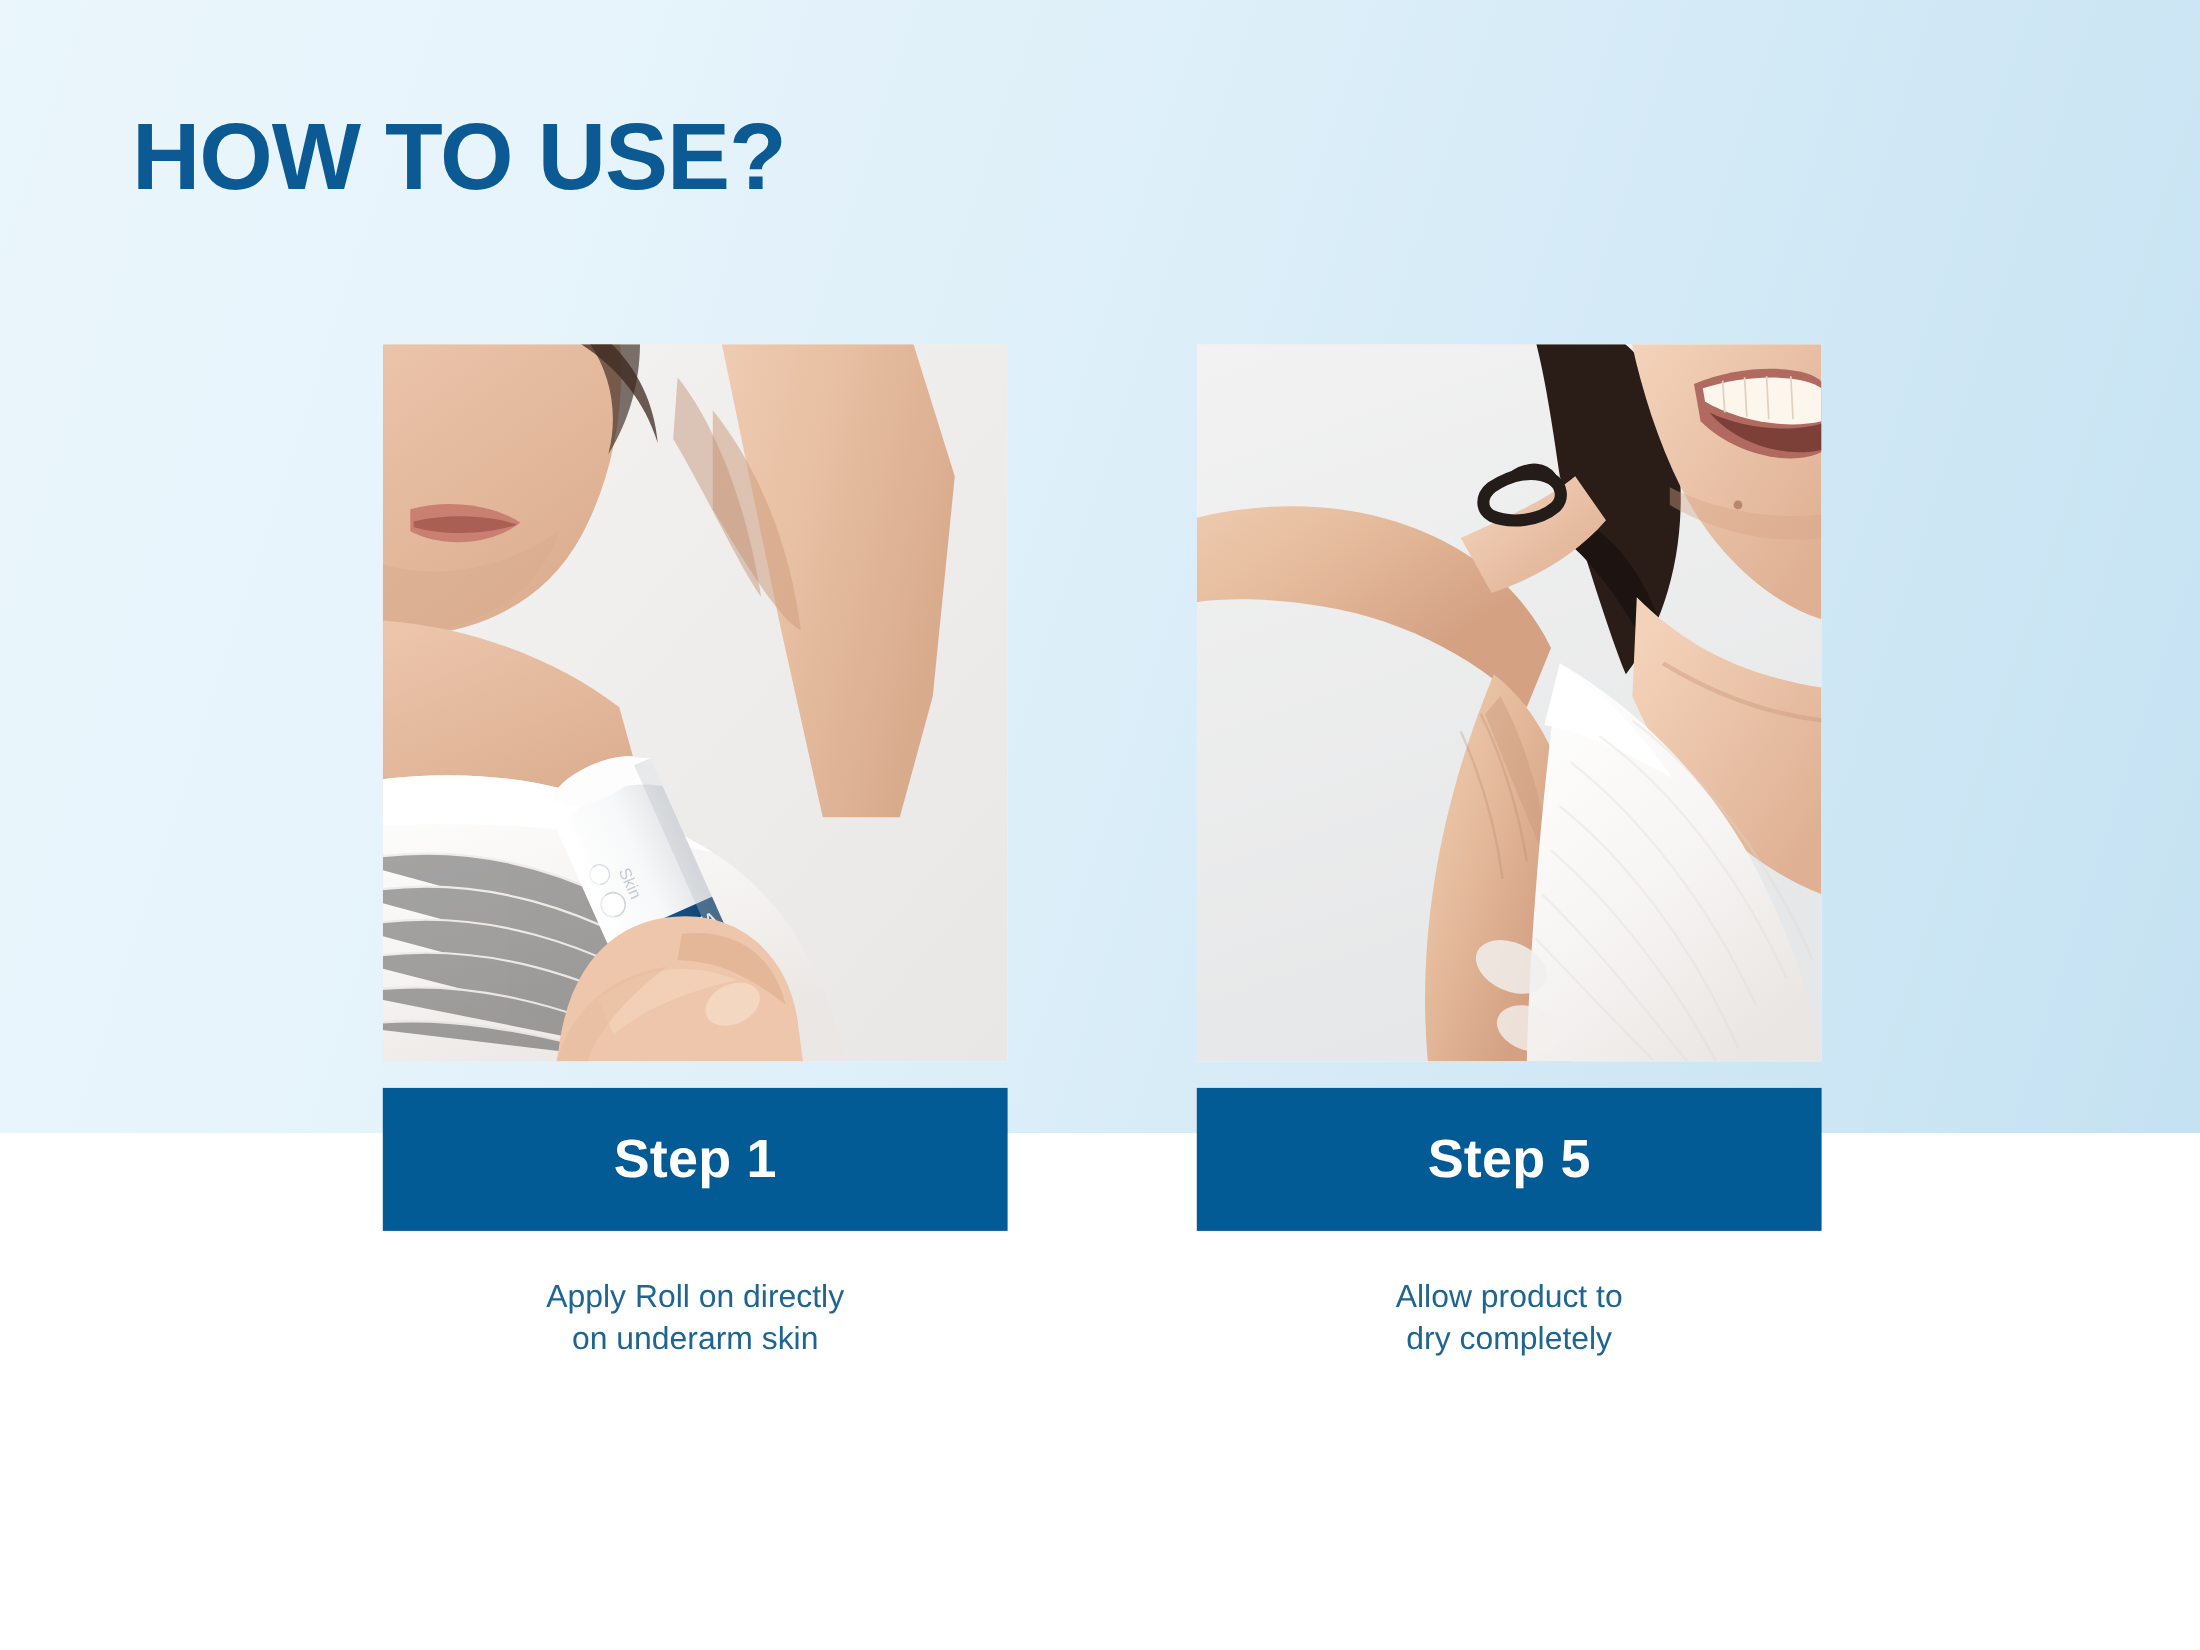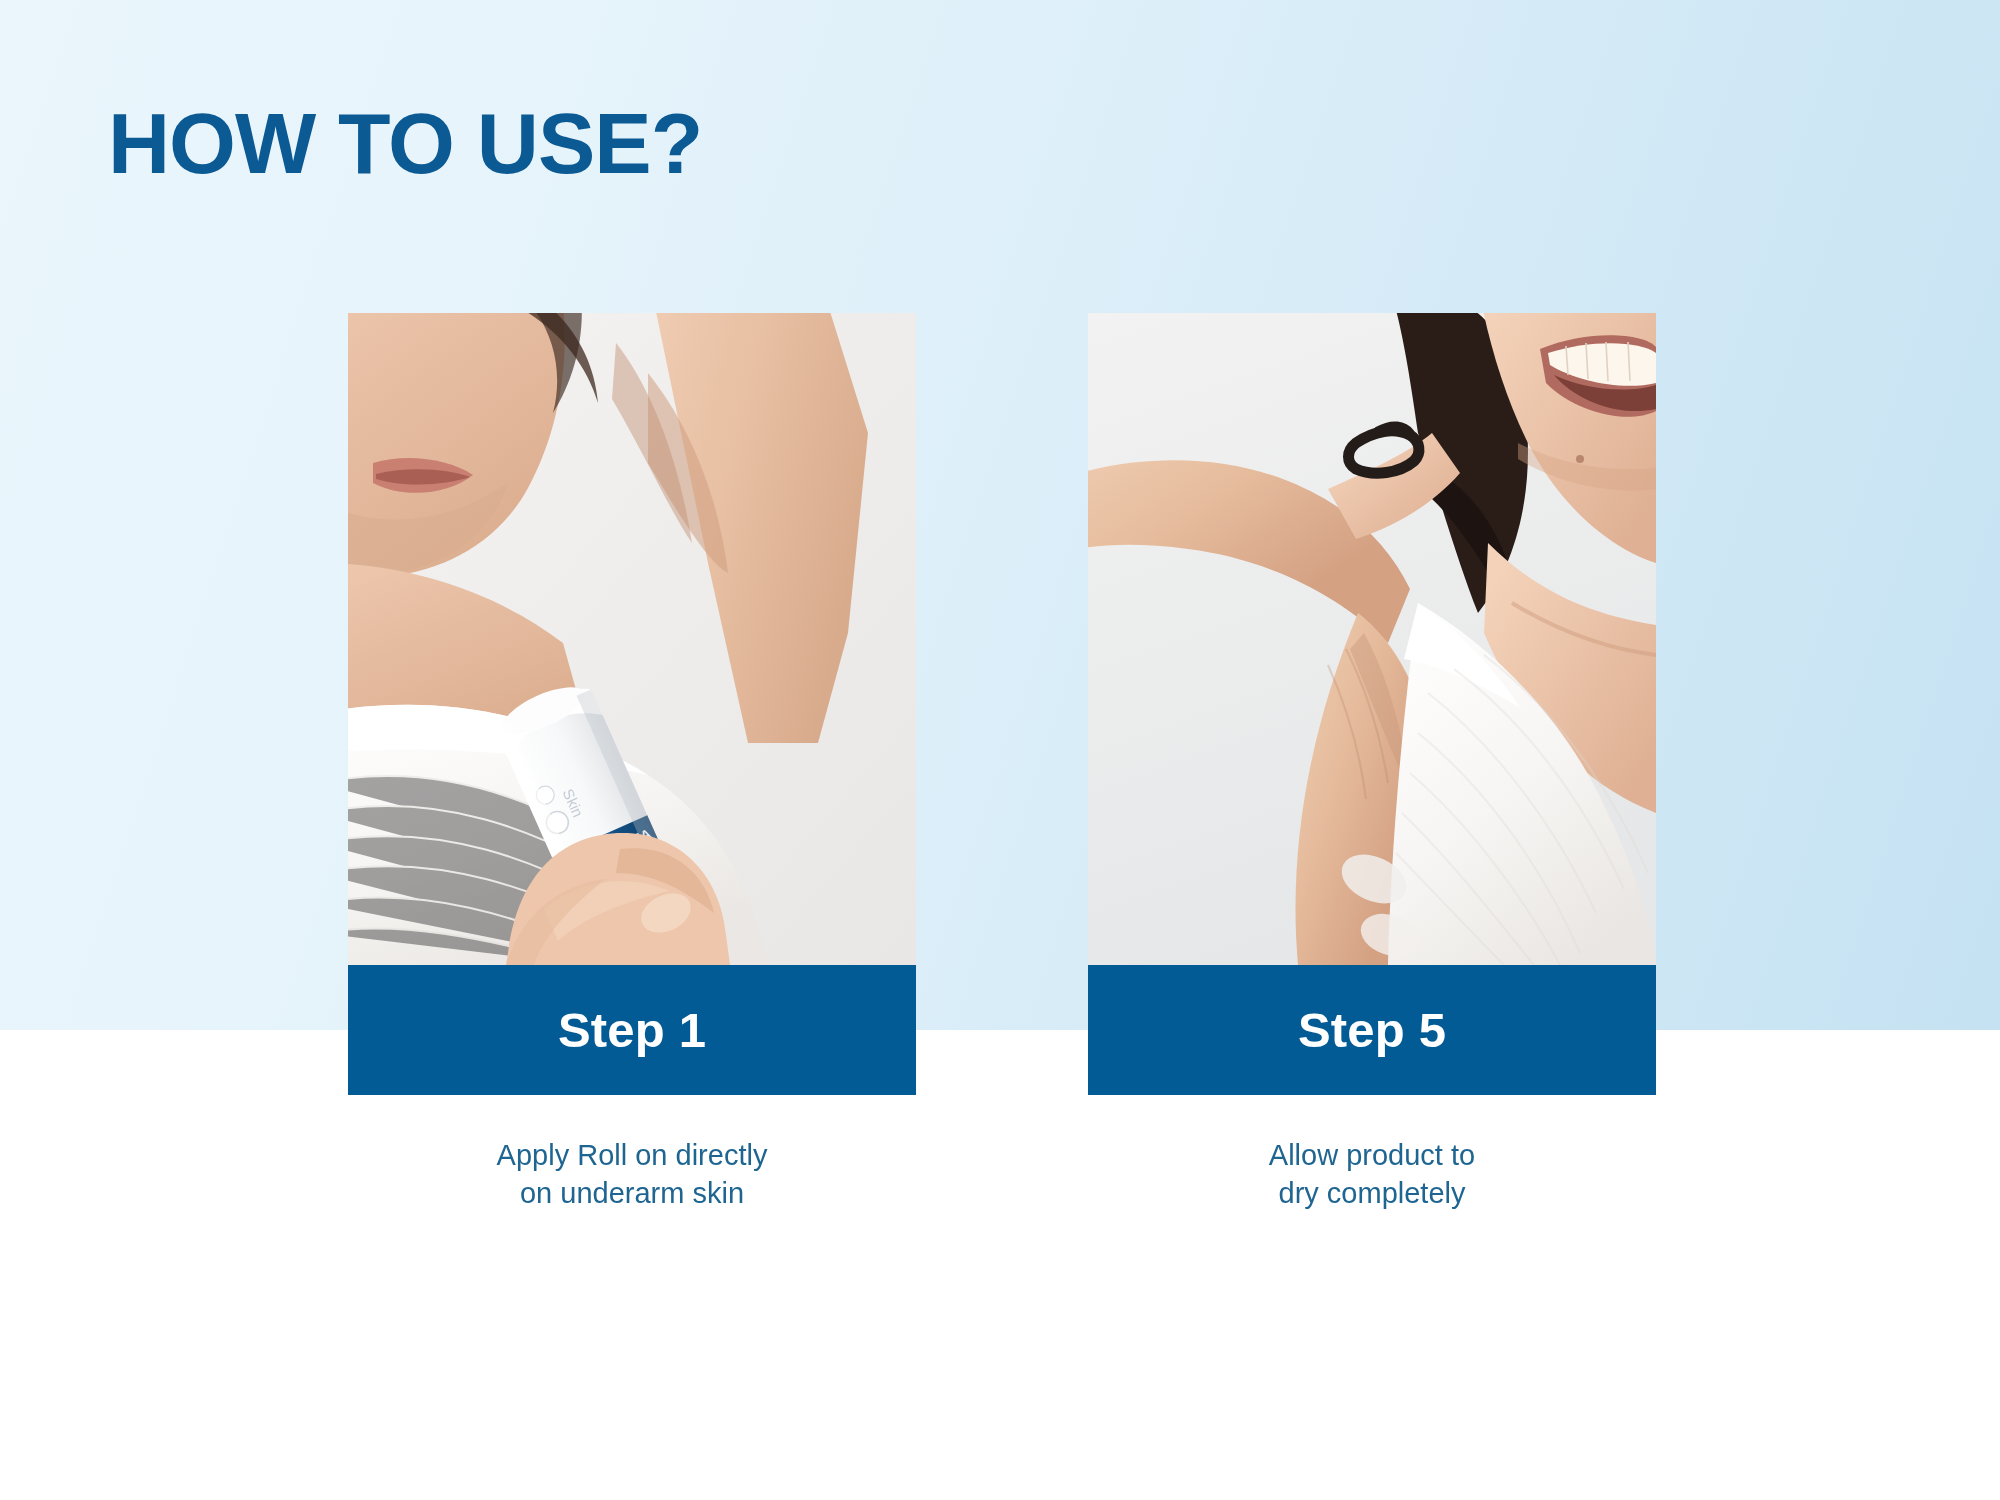--- a/index.html
+++ b/index.html
@@ -36,21 +36,21 @@
     left: 0;
     top: 1030px;
     width: 2000px;
     height: 470px;
     background: #ffffff;
   }
 
   
   #page-title {
     position: absolute;
-    left: 108px;
+    left: 120px;
     top: 98px;
     font-size: 86px;
     font-weight: bold;
     letter-spacing: -1px;
     color: #0b5a94;
     line-height: 1.05;
     white-space: nowrap;
   }
 
   
@@ -75,20 +75,21 @@
     width: 568px;
     height: 130px;
     background: #035b96;
     display: flex;
     align-items: center;
     justify-content: center;
     color: #ffffff;
     font-size: 49px;
     font-weight: bold;
     letter-spacing: 0.2px;
+    margin-top: 24px;
   }
 
   .step-caption {
     width: 568px;
     margin-top: 42px;
     text-align: center;
     color: #1f6591;
     font-size: 29px;
     line-height: 1.30;
     font-weight: normal;

